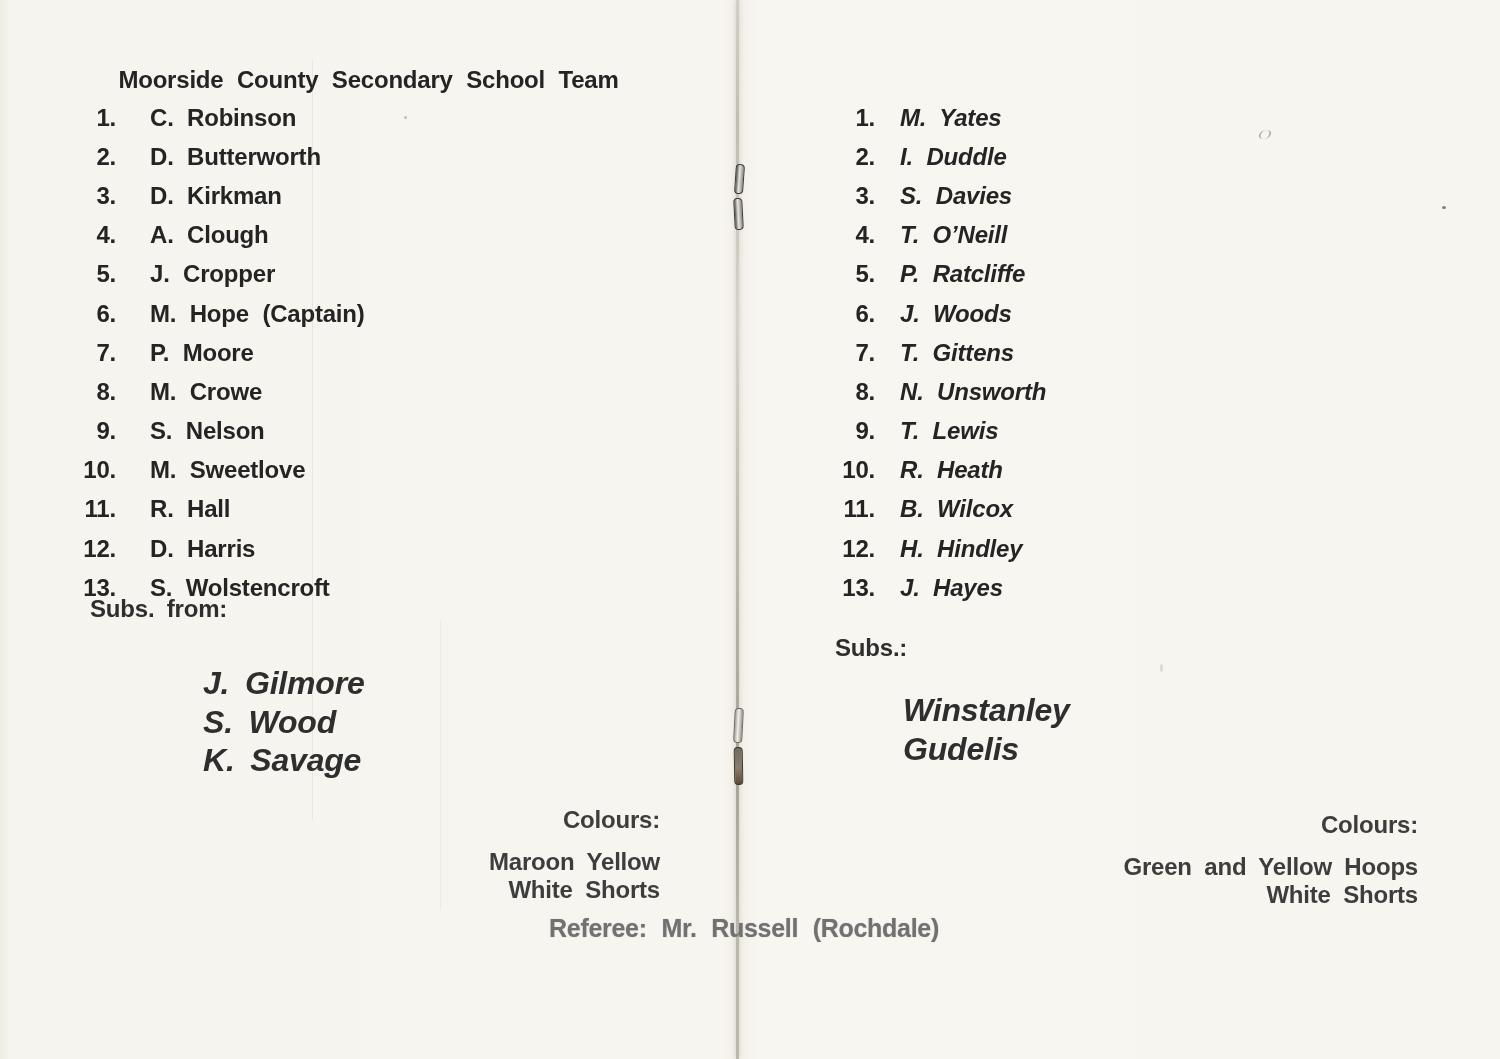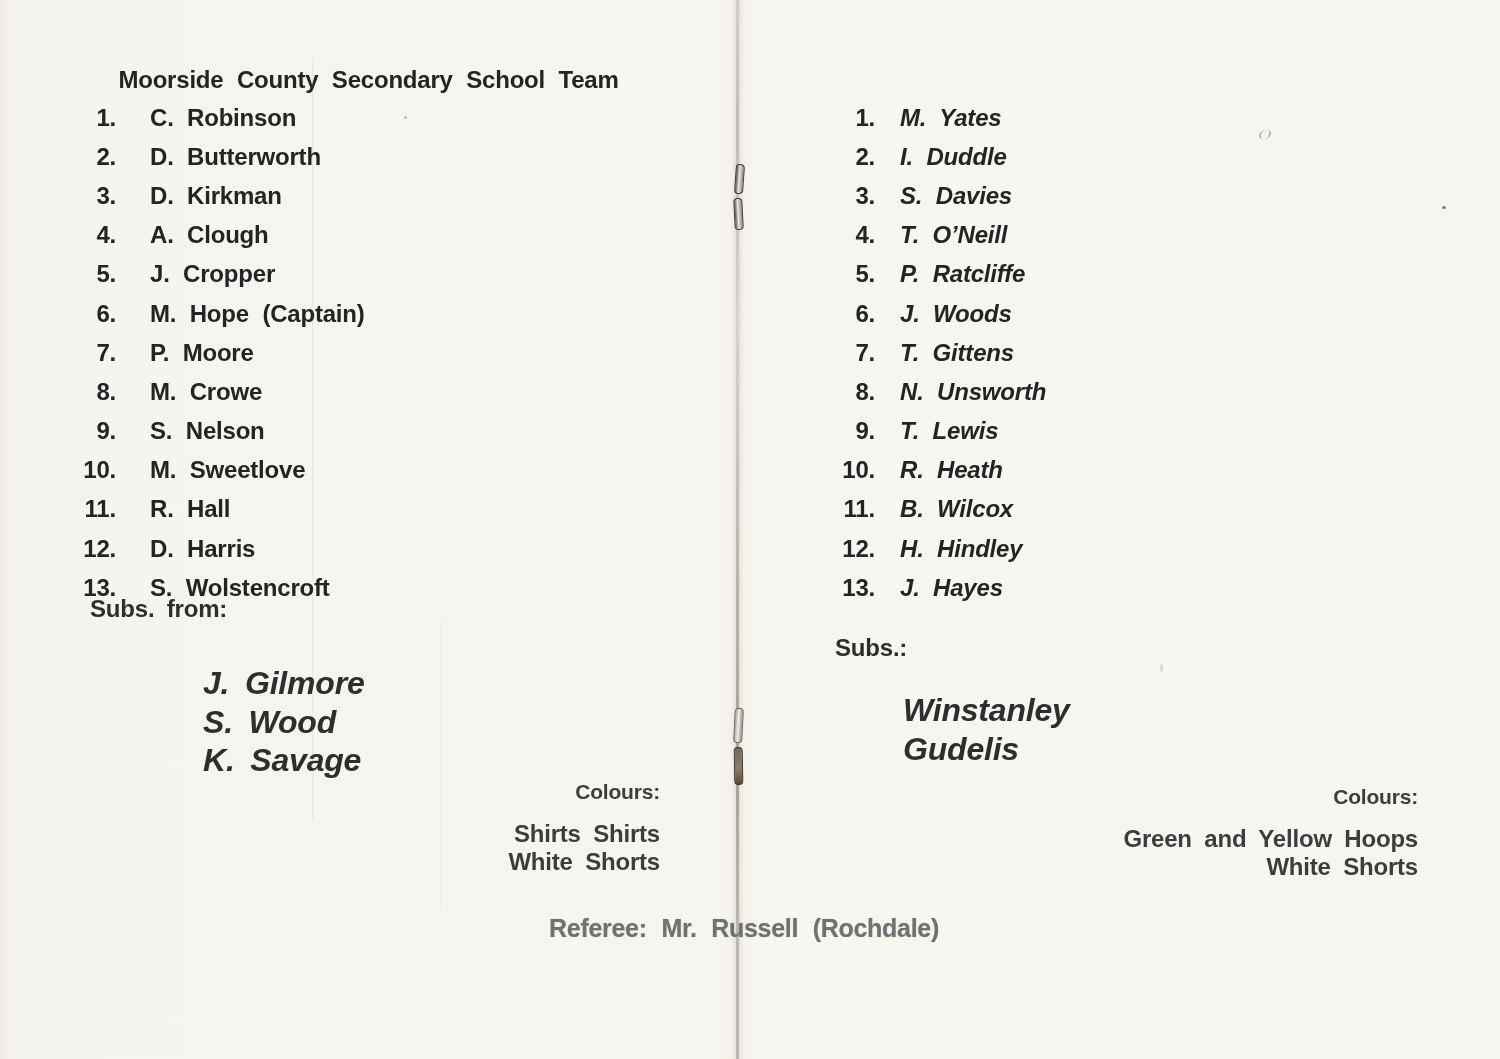--- a/index.html
+++ b/index.html
@@ -41,21 +41,21 @@
   .half-left .subs-label{top:595px;left:90px;}
   .half-right .subs-label{top:634px;left:85px;}
   .subs-list{position:absolute;}
   .half-left .subs-list{top:664px;left:203px;}
   .half-right .subs-list{top:670px;left:153px;margin-top:21px;}
   .sub-name{line-height:38.7px;font-size:32px;letter-spacing:-0.2px;word-spacing:7px;color:#2e2e2e;font-style:italic;}
 
   .colours{position:absolute;text-align:right;color:var(--muted);}
   .half-left .colours{top:776px;right:77px;}
   .half-right .colours{top:781px;right:82px;}
-  .colours-label{font-size:21px;line-height:32px;margin-bottom:12px;letter-spacing:-0.2px;}
+  .colours-label{font-size:24px;line-height:32px;margin-bottom:12px;letter-spacing:-0.2px;margin-top:28px;}
   .colour-line{font-size:24px;line-height:28px;letter-spacing:-0.2px;word-spacing:6px;}
 
   .referee{
     position:absolute;top:914px;left:0;width:1500px;
     text-align:center;transform:translateX(-6px);
     font-size:25px;color:var(--stamp);
     letter-spacing:-0.3px;word-spacing:8px;
     text-shadow:0 0 1px rgba(110,110,110,.55);
   }
 
@@ -164,21 +164,21 @@
     <div class="subs-label">Subs. from:</div>
     <div class="subs-list">
         <div class="sub-name">J. Gilmore</div>
         <div class="sub-name">S. Wood</div>
         <div class="sub-name">K. Savage</div>
       </div>
 
     <div class="colours">
       <div class="colours-label">Colours:</div>
       <div>
-          <div class="colour-line">Shirts Shirts</div>
+          <div class="colour-line">Maroon Yellow</div>
           <div class="colour-line">White Shorts</div>
         </div>
     </div>
   </section>
 
   <section class="half half-right">
 
     <div class="players">
         <div class="prow">
         <span class="pnum">1.</span>

